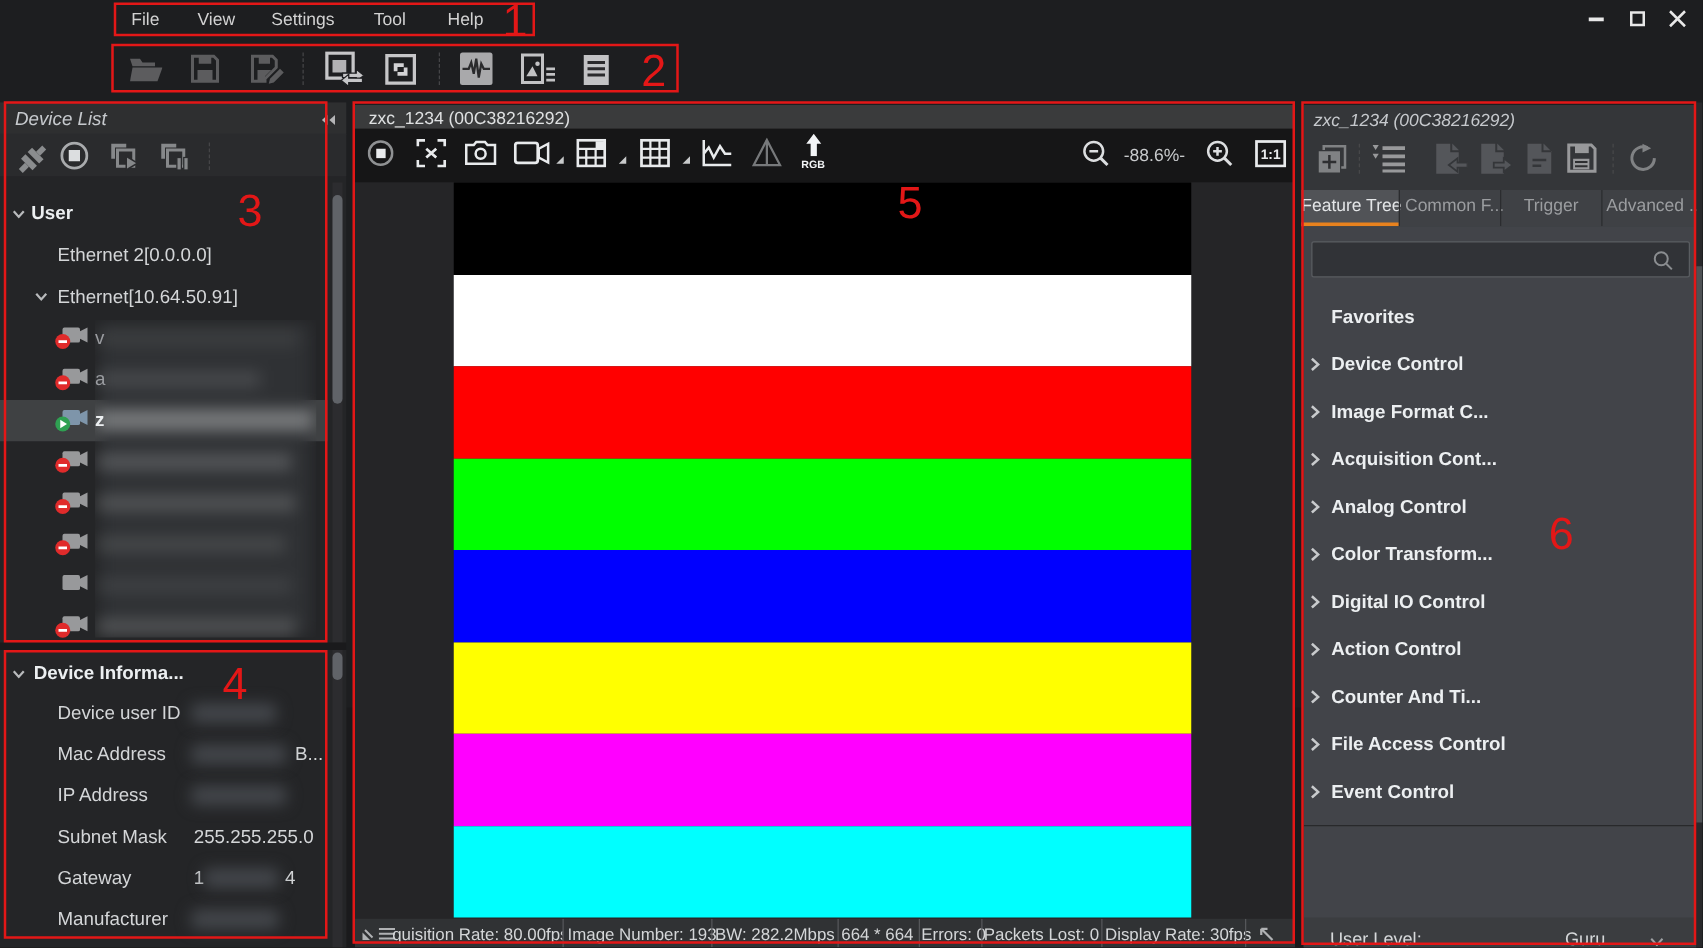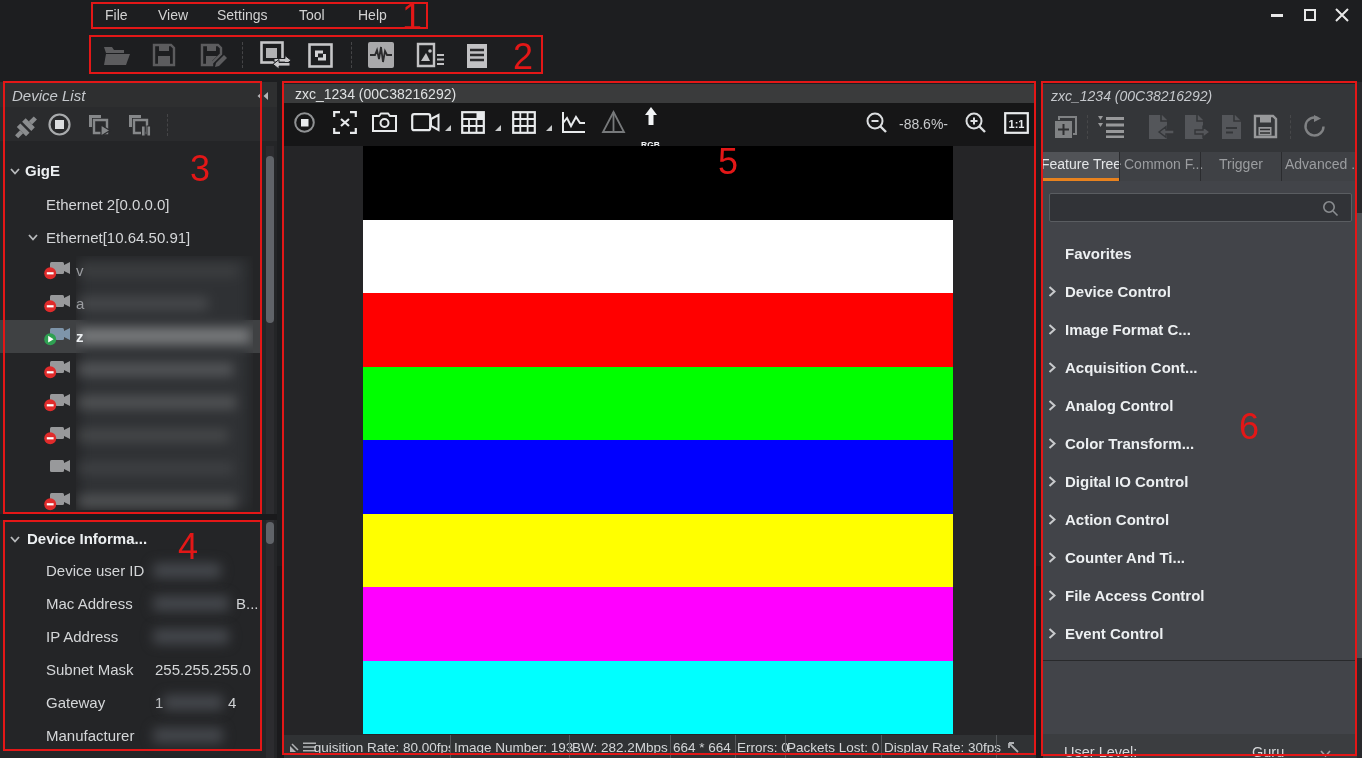--- a/index.html
+++ b/index.html
@@ -126,21 +126,21 @@
     <rect x="14.5" y="13" width="3.6" height="10" fill="#86888a" stroke="#2a2b2d" stroke-width="1"></rect>
     <rect x="20" y="13" width="3.6" height="10" fill="#86888a" stroke="#2a2b2d" stroke-width="1"></rect>
   </svg>
   
   <div class="abs" style="left:167px; top:114px; width:1px; height:22px; border-left:1px dashed #454547;"></div>
 
   
   <svg class="abs" style="left:10px; top:167px;" width="10" height="8" viewBox="0 0 10 8">
     <path d="M1 2 L5 6.5 L9 2" fill="none" stroke="#b8babc" stroke-width="1.8"></path>
   </svg>
-  <div class="abs boldtxt" style="left:25px; top:162px;">GigE</div>
+  <div class="abs boldtxt" style="left:25px; top:162px;">User</div>
   <div class="abs treetxt" style="left:46px; top:196px;">Ethernet 2[0.0.0.0]</div>
   <svg class="abs" style="left:28px; top:233px;" width="10" height="8" viewBox="0 0 10 8">
     <path d="M1 2 L5 6.5 L9 2" fill="none" stroke="#b8babc" stroke-width="1.8"></path>
   </svg>
   <div class="abs treetxt" style="left:46px; top:229px;">Ethernet[10.64.50.91]</div>
 
   
   <div class="abs" style="left:0px; top:320px; width:262px; height:33px; background:#3f4143;"></div>
 
   
@@ -302,21 +302,21 @@
   </svg>
   
   <svg class="abs" style="left:601px; top:110px;" width="25" height="24" viewBox="0 0 25 24">
     <path d="M12.5 2 L23 22 H2 Z" fill="none" stroke="#77797b" stroke-width="1.8"></path>
     <path d="M12.5 2 V22" stroke="#77797b" stroke-width="1.8"></path>
   </svg>
   
   <svg class="abs" style="left:642px; top:107px;" width="18" height="18" viewBox="0 0 18 18">
     <path d="M9 0 L15 8 H11.5 V18 H6.5 V8 H3 Z" fill="#f2f4f6"></path>
   </svg>
-  <div class="abs" style="left:641px; top:140px; color:#f2f4f6; font-size:8.5px; font-weight:bold;">RGB</div>
+  <div class="abs" style="left:641px; top:126px; color:#f2f4f6; font-size:8.5px; font-weight:bold;">RGB</div>
   
   <svg class="abs" style="left:866px; top:112px;" width="22" height="22" viewBox="0 0 22 22">
     <circle cx="9" cy="9" r="7.5" fill="none" stroke="#dcdee0" stroke-width="2"></circle>
     <path d="M5.5 9 h7" stroke="#dcdee0" stroke-width="2"></path>
     <path d="M14.5 14.5 L20 20" stroke="#dcdee0" stroke-width="2.4"></path>
   </svg>
   <div class="abs" style="left:899px; top:116px; color:#c8cacc; font-size:14px;">-88.6%-</div>
   <svg class="abs" style="left:965px; top:112px;" width="22" height="22" viewBox="0 0 22 22">
     <circle cx="9" cy="9" r="7.5" fill="none" stroke="#dcdee0" stroke-width="2"></circle>
     <path d="M5.5 9 h7 M9 5.5 v7" stroke="#dcdee0" stroke-width="2"></path>

